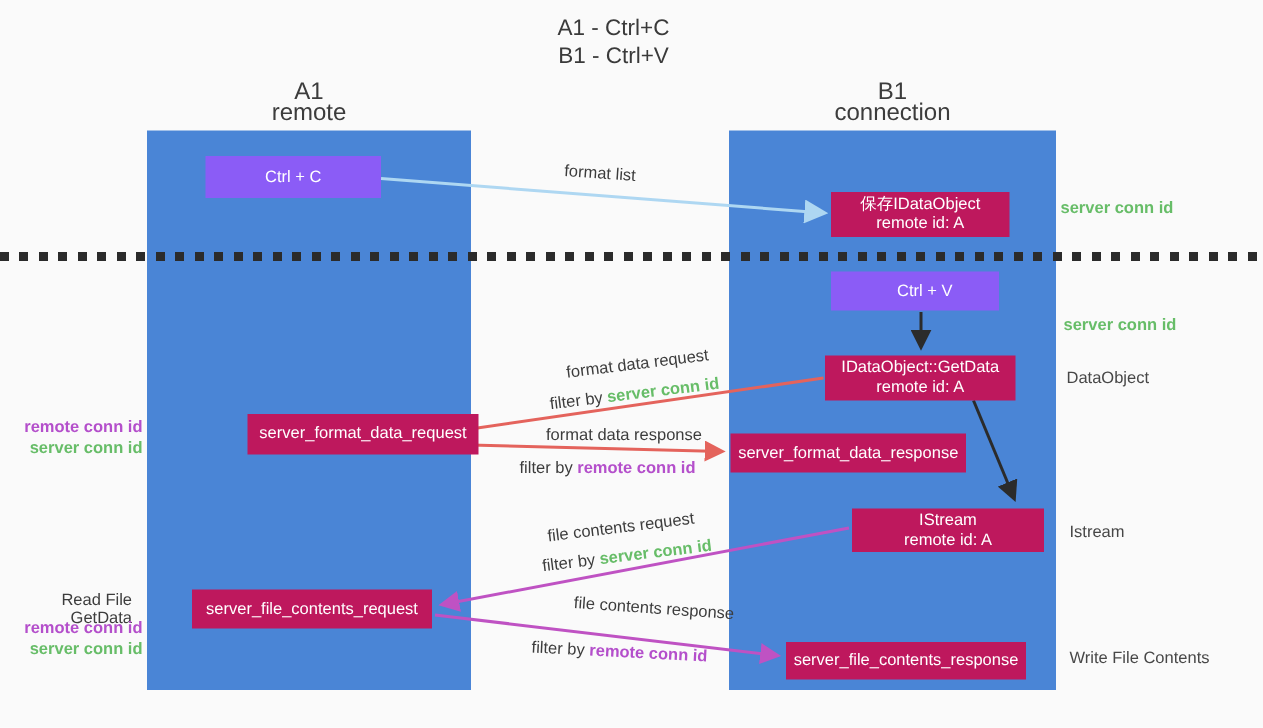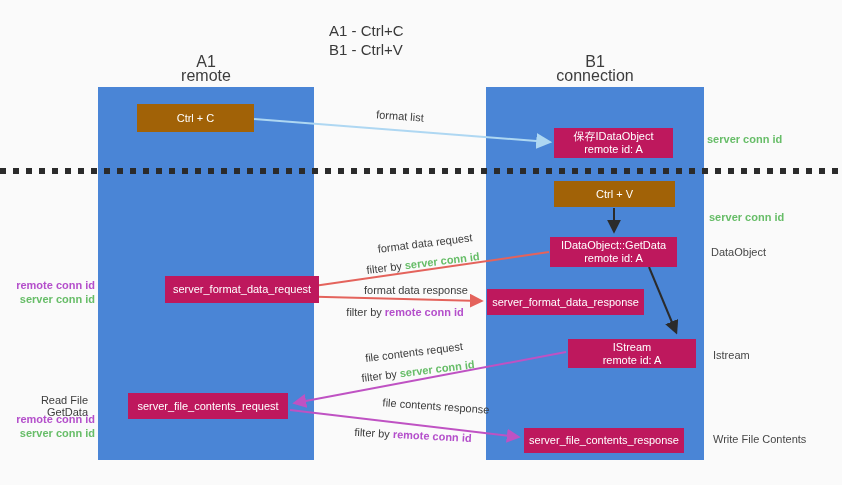--- a/index.html
+++ b/index.html
@@ -4,21 +4,21 @@
 <style>
   html,body { margin:0; padding:0; }
   .stage {
     position:relative; width:842px; height:485px;
     background:#fafafa; overflow:hidden;
     font-family:"Liberation Sans", sans-serif;
     color:#3c3c3c;
   }
   .title {
     position:absolute; left:329px; top:9px; width:160px;
-    font-size:15px; line-height:19px; color:#3a3a3a;margin-top:12px;
+    text-align:center; font-size:15px; line-height:19px; color:#3a3a3a;
   }
   .lane-header {
     position:absolute; top:55px; width:120px; text-align:center;
     font-size:16px; line-height:14px; color:#3c3c3c; z-index:5;
   }
   .lane-header.a1 { left:146px; }
   .lane-header.b1 { left:535px; }
   .lane { position:absolute; top:87px; height:373px; background:#4a85d6; z-index:1; }
   .lane.a1 { left:98px; width:216px; }
   .lane.b1 { left:486px; width:218px; }
@@ -26,24 +26,24 @@
     position:absolute; left:0; top:168px; width:842px; height:6px; z-index:2;
     background:repeating-linear-gradient(90deg,#2b2b2b 0 6px, transparent 6px 13px);
   }
   .arrows { position:absolute; left:0; top:0; z-index:3; }
   .node {
     position:absolute; z-index:4;
     display:flex; flex-direction:column; align-items:center; justify-content:center;
     color:#fff; font-size:11px; line-height:13px; text-align:center; white-space:nowrap;
   }
   .orange { background:#be185d; }
-  .green  { background:#a16207; }
+  .green  { background:#8b5cf6; }
   .n-ctrl-c   { left:137px; top:104px; width:117px; height:28px; }
   .n-save     { left:554px; top:128px; width:119px; height:30px; }
-  .n-ctrl-v   { left:554px; top:181px; width:121px; height:26px; }
+  .n-ctrl-v   { left:554px; top:181px; width:99px; height:26px;padding-left:13px; }
   .n-getdata  { left:550px; top:237px; width:127px; height:30px; }
   .n-freq     { left:132px; top:276px; width:154px; height:27px;margin-left:33px; }
   .n-fresp    { left:487px; top:289px; width:157px; height:26px; }
   .n-istream  { left:568px; top:339px; width:128px; height:29px; }
   .n-fcreq    { left:128px; top:393px; width:160px; height:26px; }
   .n-fcresp   { left:524px; top:428px; width:160px; height:25px;text-align:right; }
   .flabel {
     position:absolute; z-index:5; white-space:nowrap;
     font-size:11px; color:#3c3c3c;
     transform:translate(-50%,-50%);

